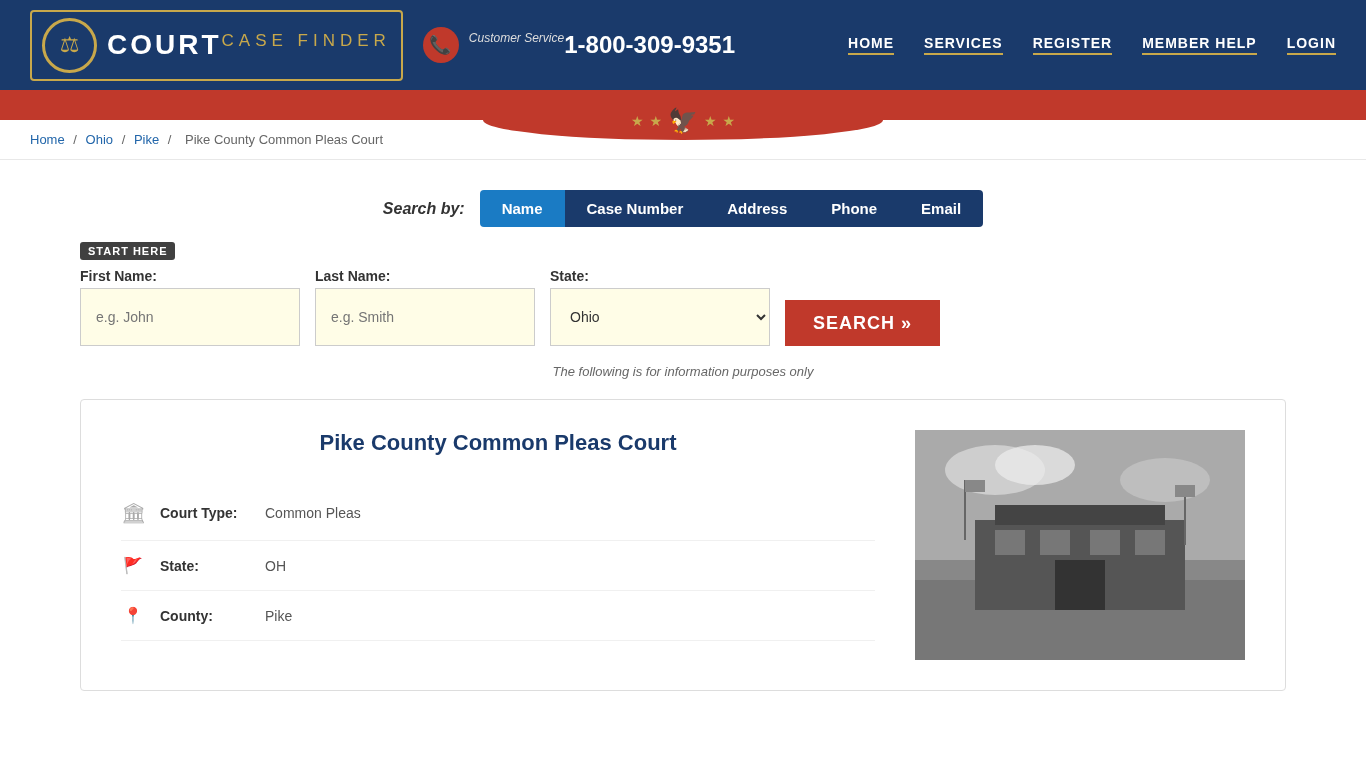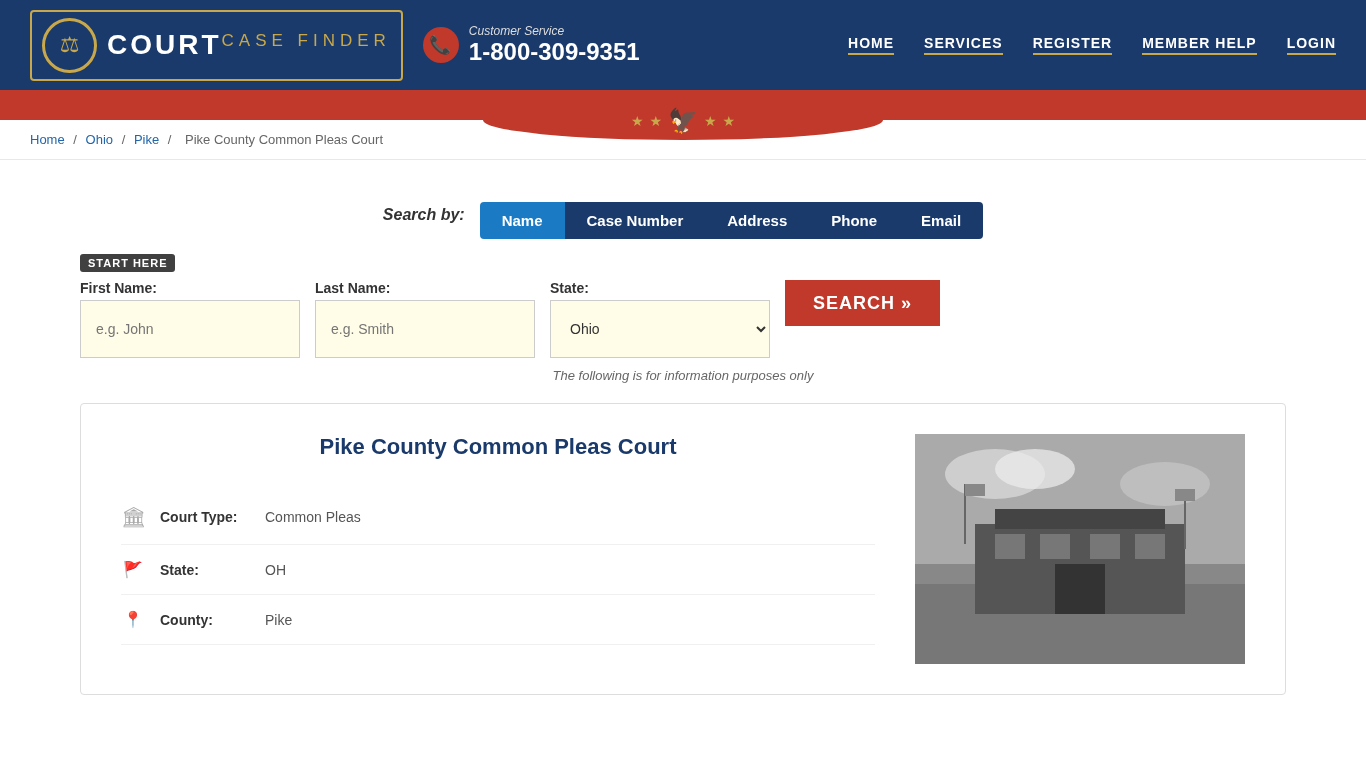--- a/index.html
+++ b/index.html
@@ -70,21 +70,21 @@
       border-radius: 50%;
       background: #c0392b;
       display: flex;
       align-items: center;
       justify-content: center;
       font-size: 18px;
       color: #fff;
     }
     .customer-service-text {
       display: flex;
-      flex-direction: column;
+      flex-direction: row;
     }
     .customer-service-label {
       font-size: 12px;
       font-style: italic;
       color: #ddd;
     }
     .customer-service-phone {
       font-size: 24px;
       font-weight: bold;
       color: #fff;
@@ -190,21 +190,20 @@
       margin-right: 15px;
       color: #333;
     }
     .search-tab {
       padding: 10px 22px;
       font-size: 15px;
       font-weight: bold;
       cursor: pointer;
       border: none;
       color: #fff;
-      margin-top: 12px;
     }
     .search-tab.active {
       background: #1a7bc4;
     }
     .search-tab:not(.active) {
       background: #1a3a6b;
     }
     .search-tab:first-of-type {
       border-radius: 4px 0 0 4px;
     }
@@ -216,22 +215,23 @@
       font-size: 11px;
       font-weight: bold;
       padding: 3px 8px;
       border-radius: 3px;
       margin-bottom: 8px;
       letter-spacing: 1px;
     }
 
     .search-form-row {
       display: flex;
+      align-items: flex-end;
       gap: 15px;
-      margin-bottom: 10px;
+      margin-bottom: 18px;
     }
     .form-field {
       display: flex;
       flex-direction: column;
       gap: 4px;
     }
     .form-field label {
       font-size: 14px;
       font-weight: bold;
       color: #333;

